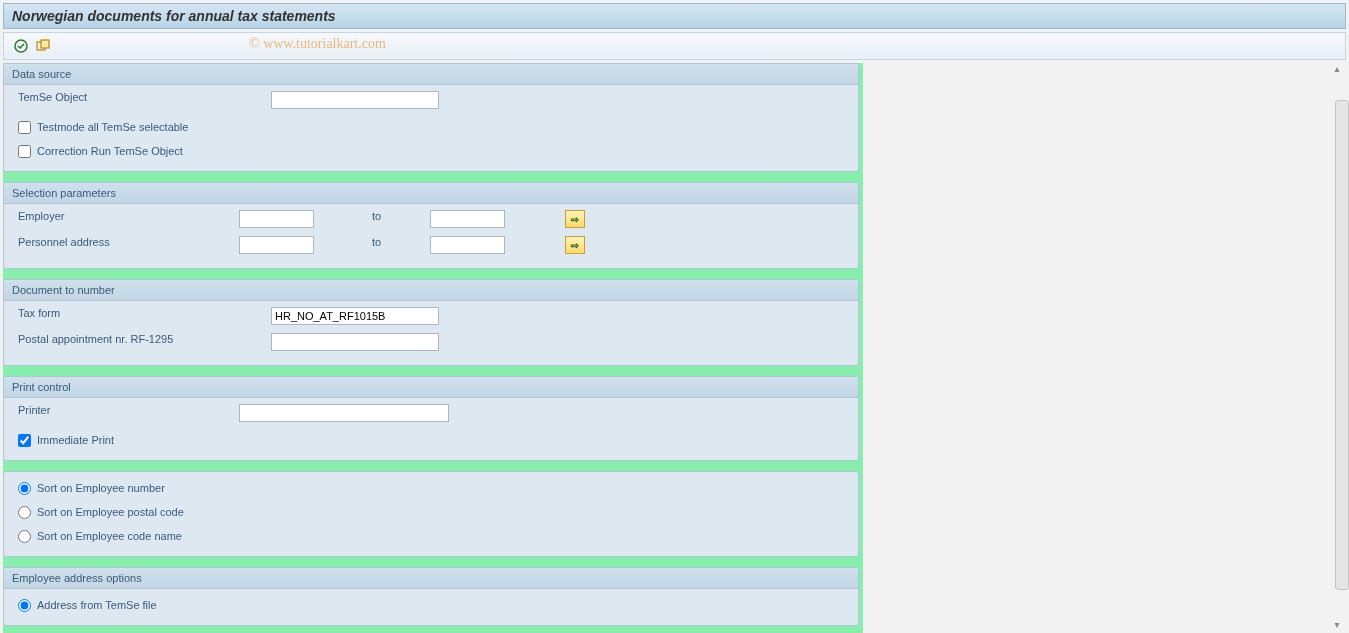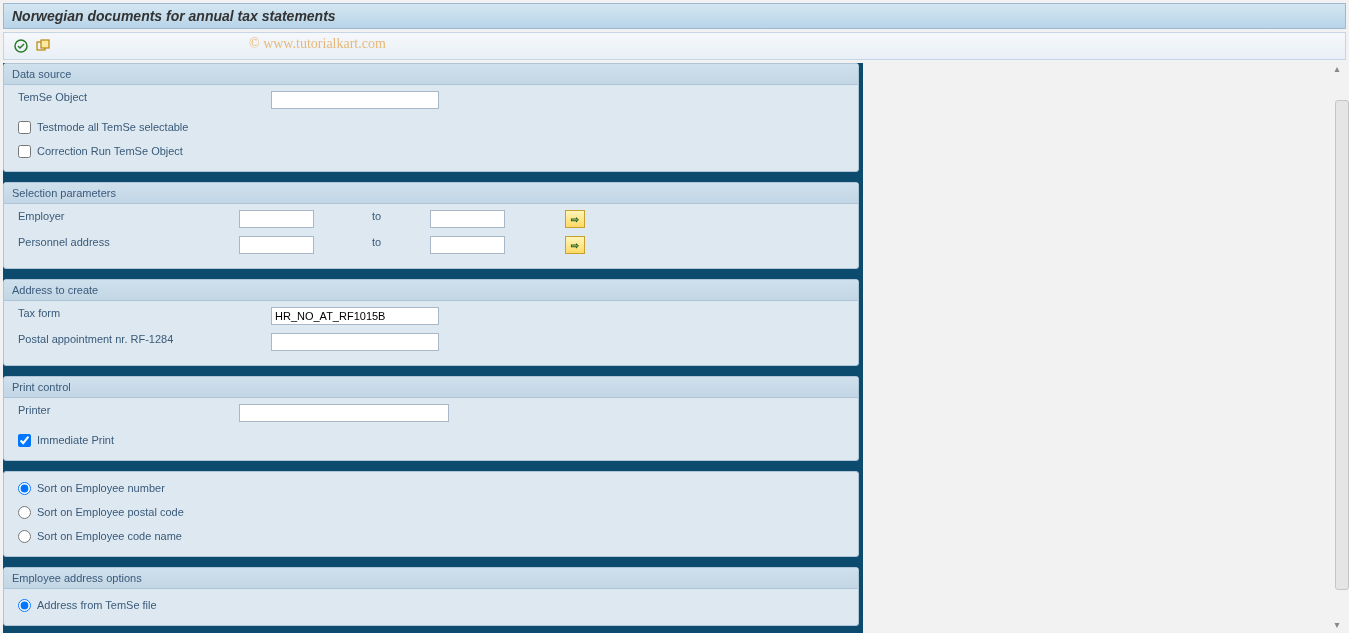--- a/index.html
+++ b/index.html
@@ -55,21 +55,21 @@
       font-family: Georgia, serif;
     }
     .content-area {
       display: flex;
       margin: 0 3px;
       height: calc(100% - 62px);
     }
     .main-content {
       flex: 1;
       overflow-y: auto;
-      background: #0c4a6e;
+      background: #86efac;
       padding-right: 4px;
       max-width: 860px;
     }
     .right-scrollbar-area {
       width: 20px;
       background: #f2f2f2;
       position: relative;
       margin-left: auto;
     }
     .fieldset {
@@ -247,28 +247,28 @@
           <span class="form-label">Personnel address</span>
           <input type="text" class="form-input input-small" style="">
           <span class="to-label">to</span>
           <input type="text" class="form-input input-small" style="">
           <span class="multi-select-btn">⇨</span>
         </div>
       </div>
     </div>
 
     <div class="fieldset">
-      <div class="fieldset-header">Address to create</div>
+      <div class="fieldset-header">Document to number</div>
       <div class="fieldset-body">
         <div class="form-row">
           <span class="form-label">Tax form</span>
           <input type="text" class="form-input input-medium" value="HR_NO_AT_RF1015B" style="">
         </div>
         <div class="form-row">
-          <span class="form-label">Postal appointment nr. RF-1284</span>
+          <span class="form-label">Postal appointment nr. RF-1295</span>
           <input type="text" class="form-input input-medium" value="" style="">
         </div>
       </div>
     </div>
 
     <div class="fieldset">
       <div class="fieldset-header">Print control</div>
       <div class="fieldset-body">
         <div class="form-row">
           <span class="form-label">Printer</span>

